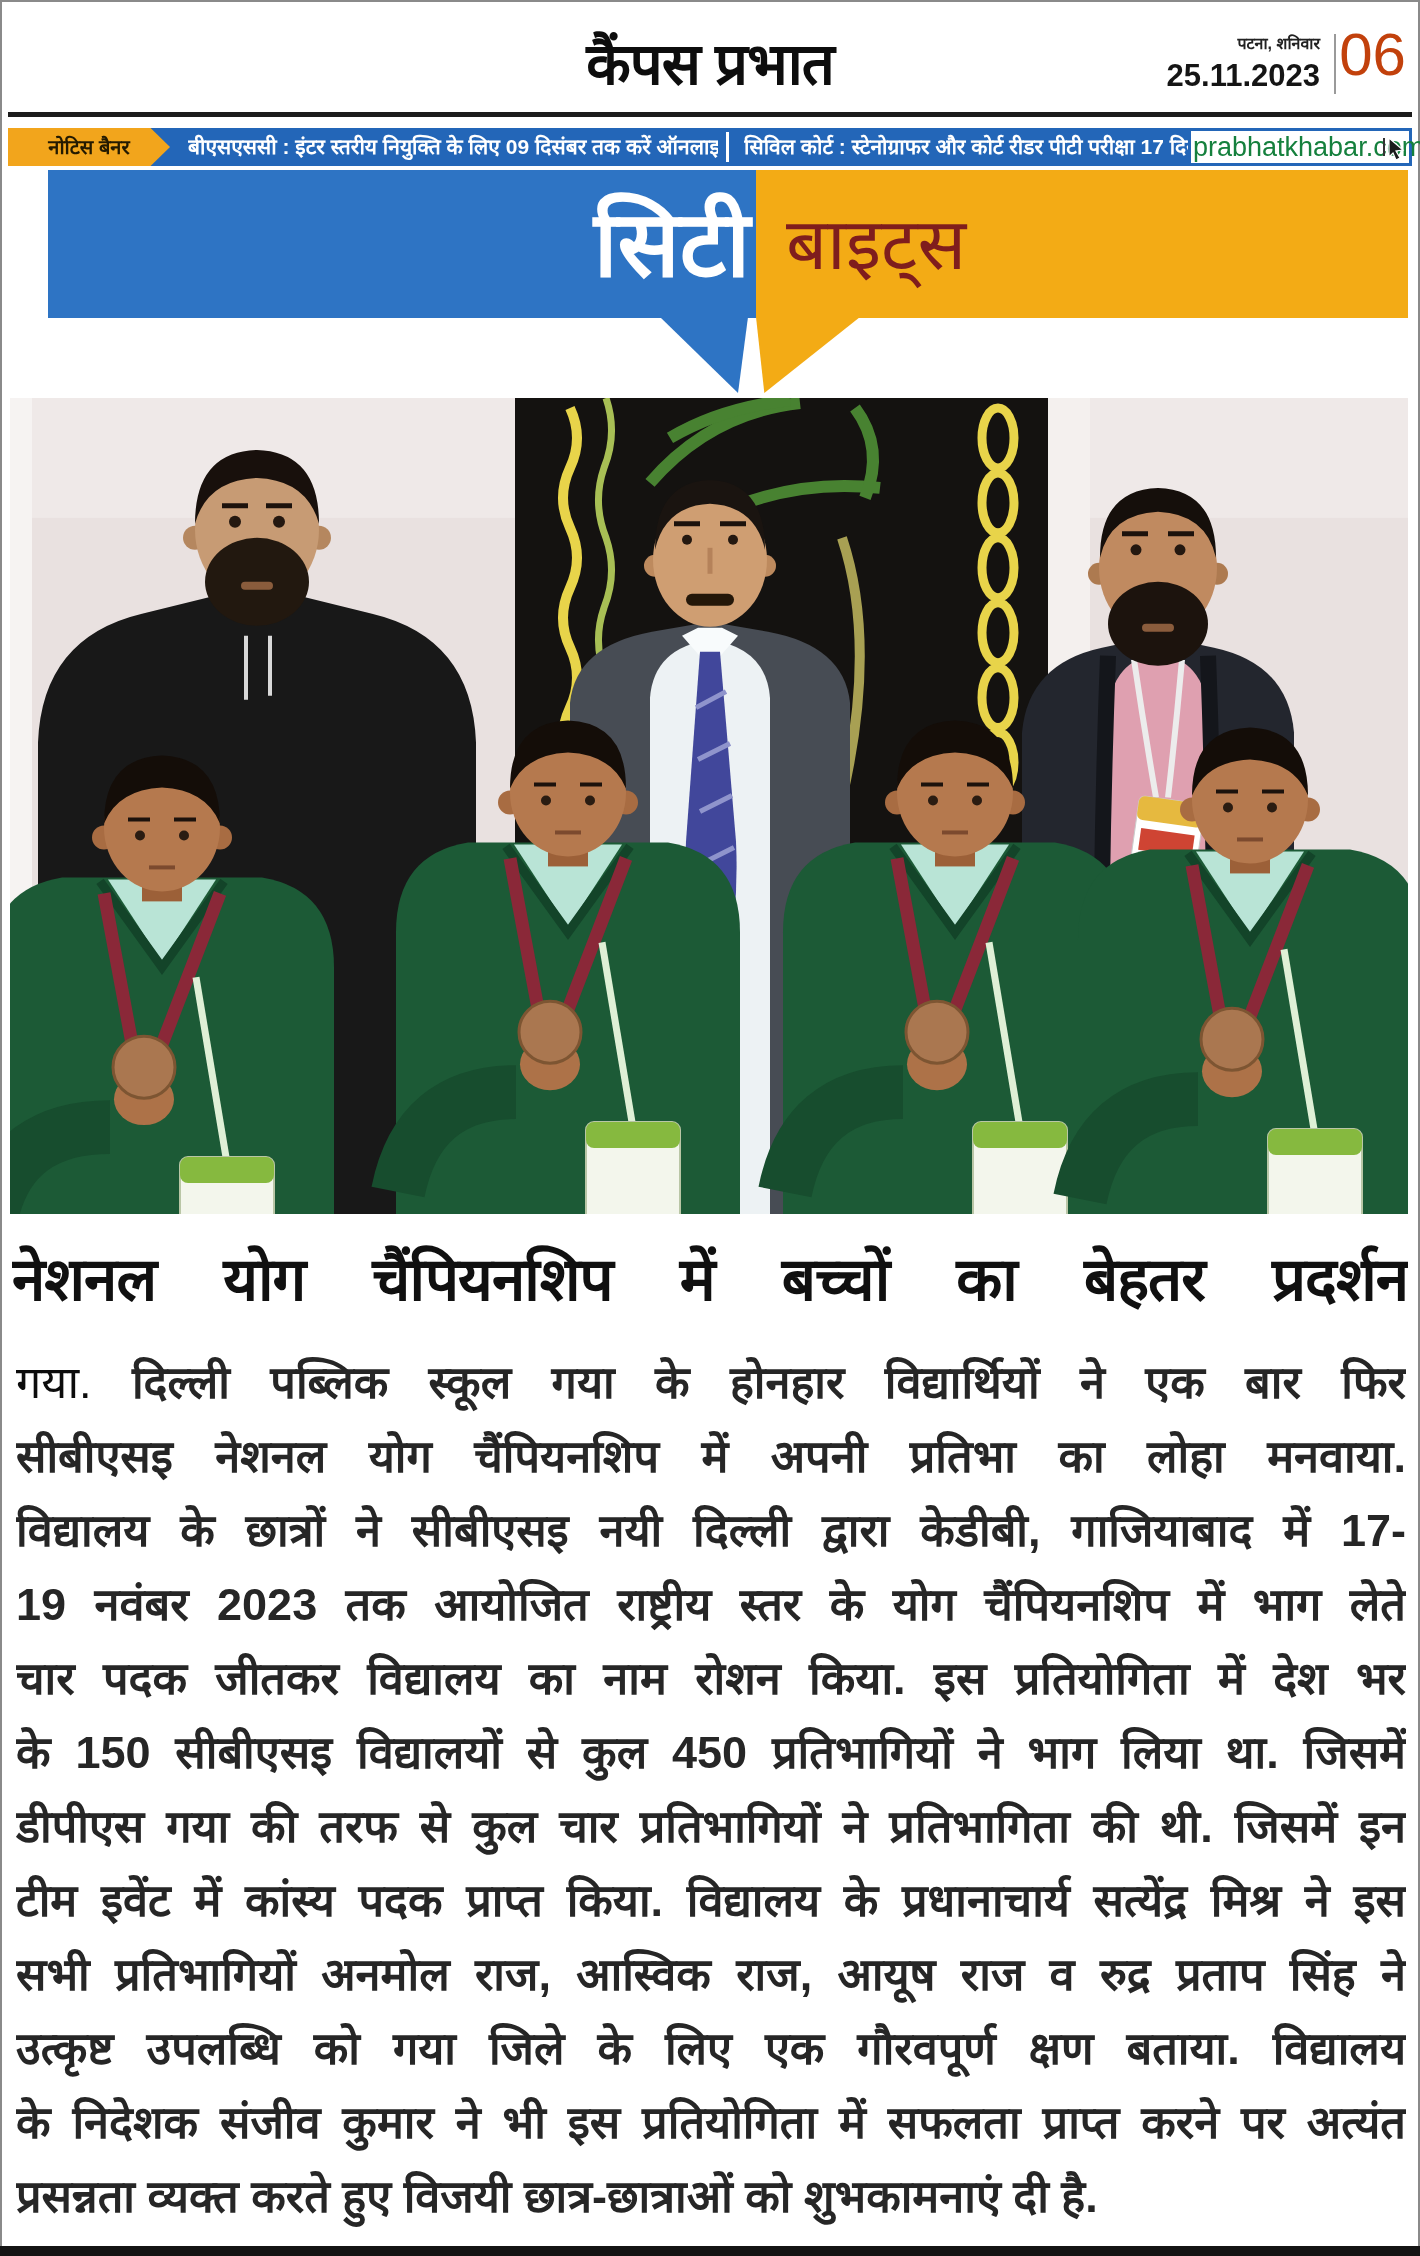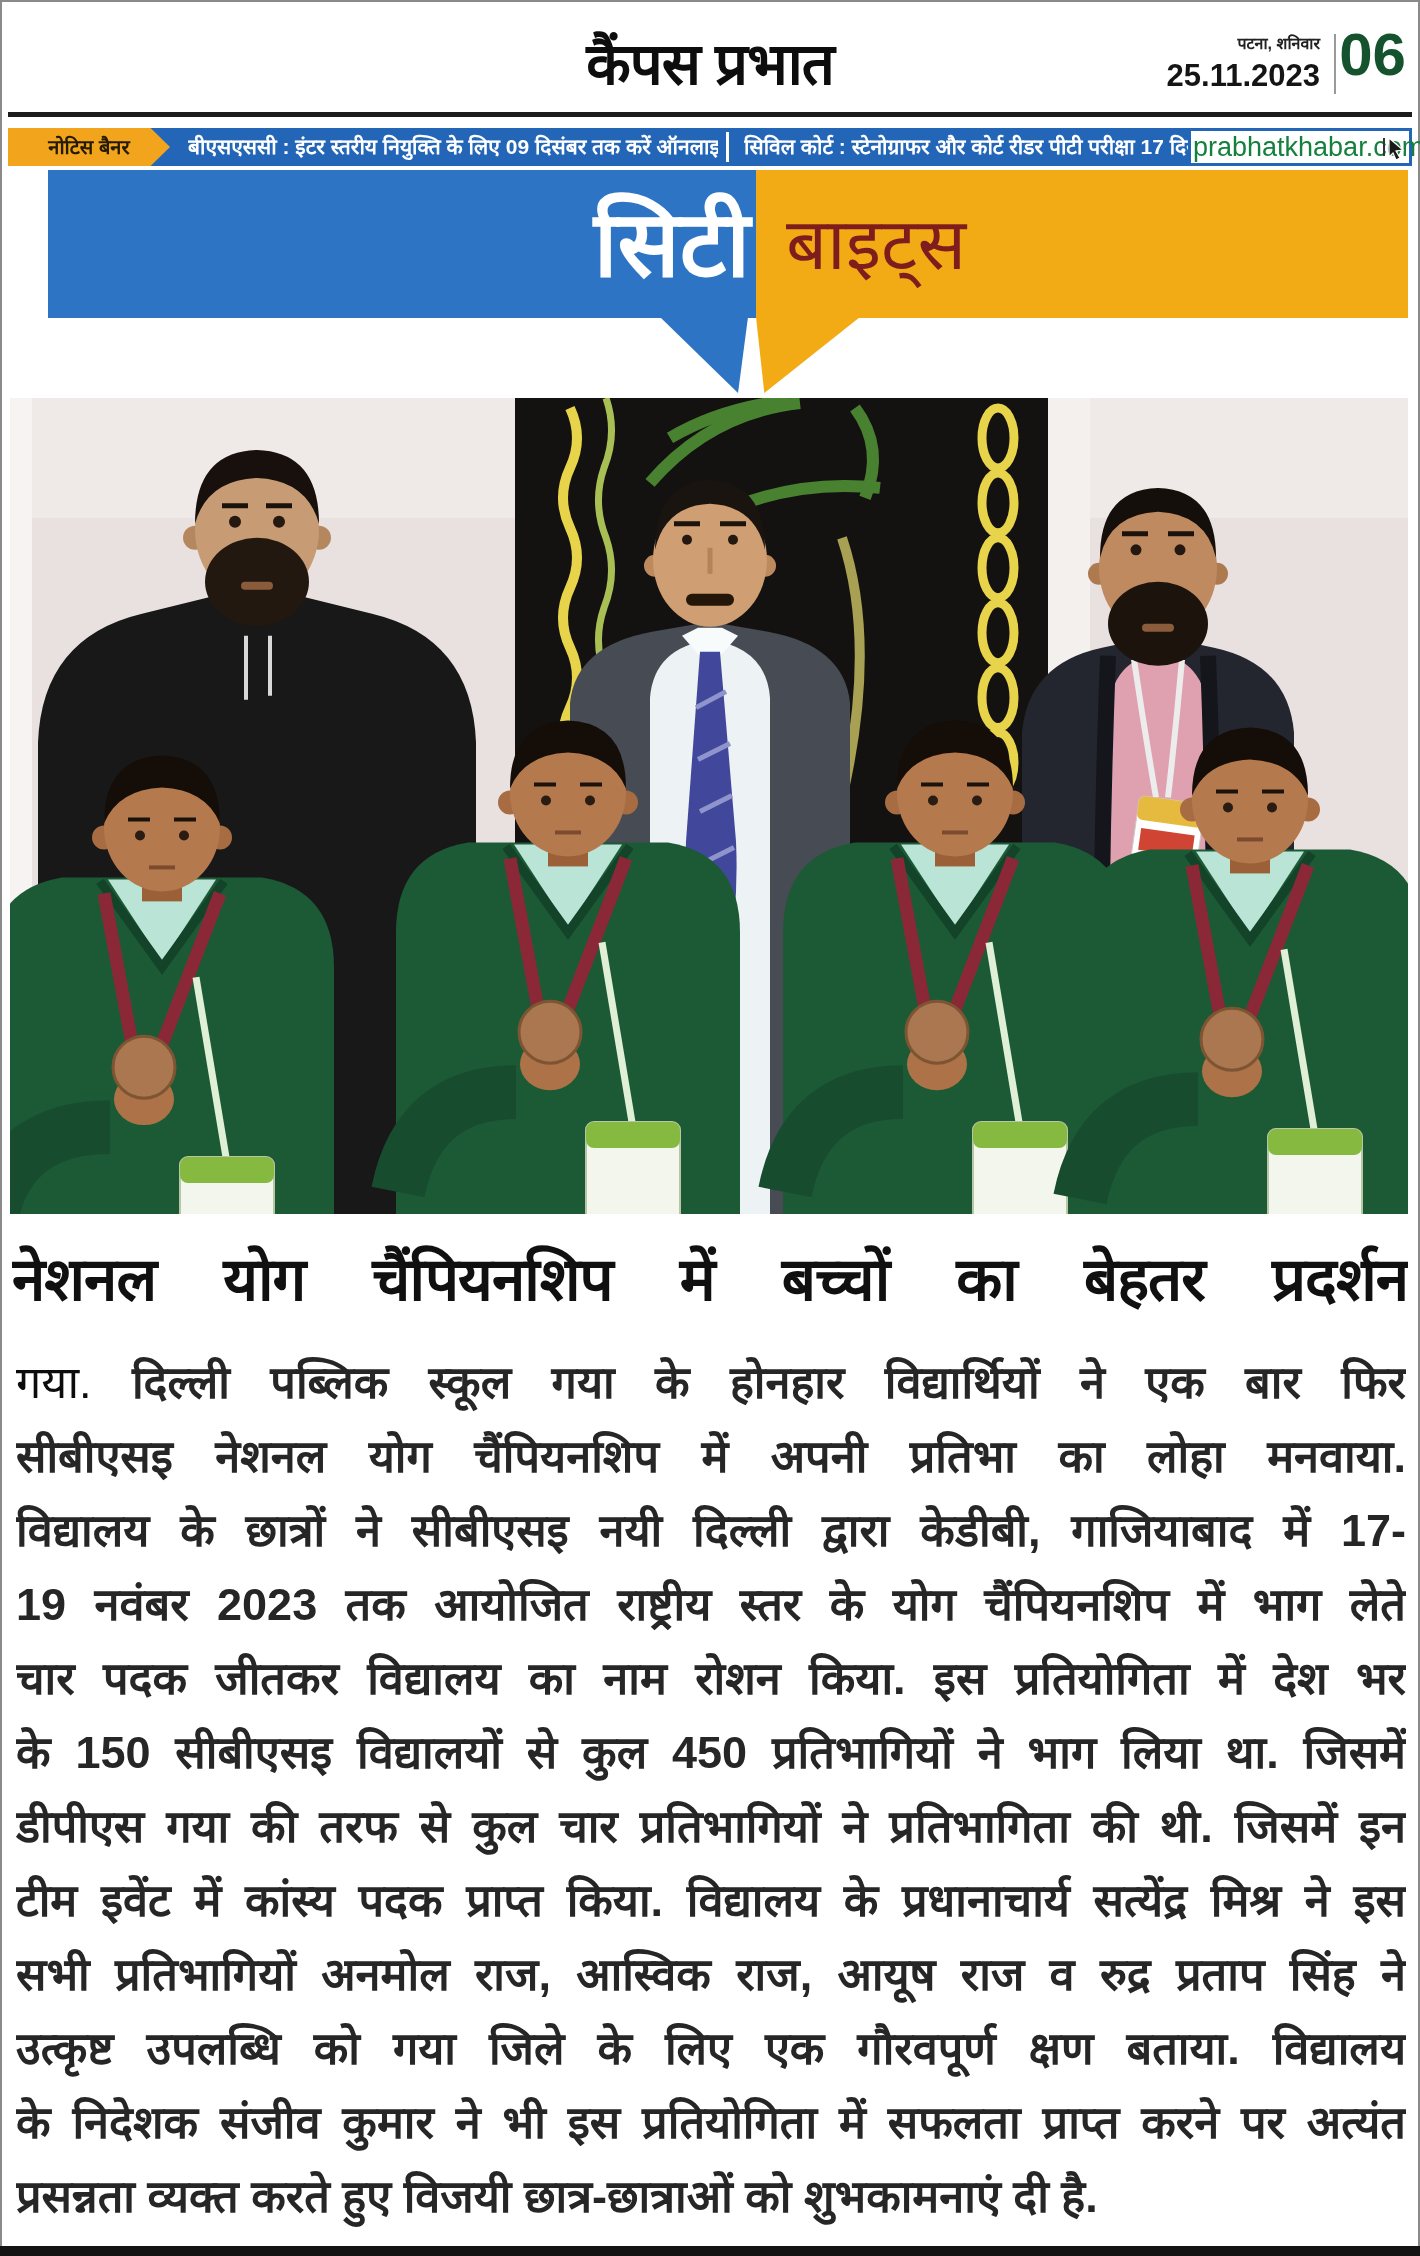--- a/index.html
+++ b/index.html
@@ -9,21 +9,21 @@
     box-shadow:inset 0 0 0 2px #8a8a8a;overflow:hidden;
   }
   
   .logo{position:absolute;left:16px;top:16px;width:230px;height:90px;}
   .logo-icon{position:absolute;left:72px;top:6px;width:66px;height:40px;}
   .logo-text{position:absolute;left:0;top:36px;font-size:41px;font-weight:800;color:#181818;letter-spacing:-1px;white-space:nowrap;}
   .masthead-title{position:absolute;left:0;right:0;top:22px;text-align:center;font-size:58px;font-weight:900;color:#0d0d0d;letter-spacing:-1px;}
   .place-day{position:absolute;right:100px;top:32px;font-size:16px;font-weight:700;color:#222;text-align:right;white-space:nowrap;}
   .edition-date{position:absolute;right:100px;top:58px;font-size:31px;font-weight:900;color:#151515;text-align:right;white-space:nowrap;}
   .head-divider{position:absolute;right:84px;top:34px;width:2px;height:60px;background:#9a9a9a;}
-  .page-number{position:absolute;right:14px;top:20px;font-size:60px;font-weight:700;color:#14532d;}
+  .page-number{position:absolute;right:14px;top:20px;font-size:60px;font-weight:400;color:#c2410c;}
   .masthead-rule{position:absolute;left:8px;right:8px;top:112px;height:5px;background:#1c1c1c;}
   
   .ticker{position:absolute;left:8px;top:128px;width:1404px;height:38px;}
   .ticker-blue{position:absolute;left:140px;right:0;top:0;bottom:0;background:#2366b8;}
   .notice-box{position:absolute;left:0;top:0;bottom:0;width:162px;background:#f2a51c;
     clip-path:polygon(0 0,88% 0,100% 50%,88% 100%,0 100%);
     text-align:center;line-height:38px;font-size:20px;font-weight:800;color:#241a00;}
   .ticker-item{position:absolute;top:0;height:38px;line-height:38px;font-size:21px;font-weight:700;color:#ffffff;white-space:nowrap;overflow:hidden;}
   .ticker-item.one{left:180px;width:530px;}
   .ticker-item.two{left:736px;width:444px;}

